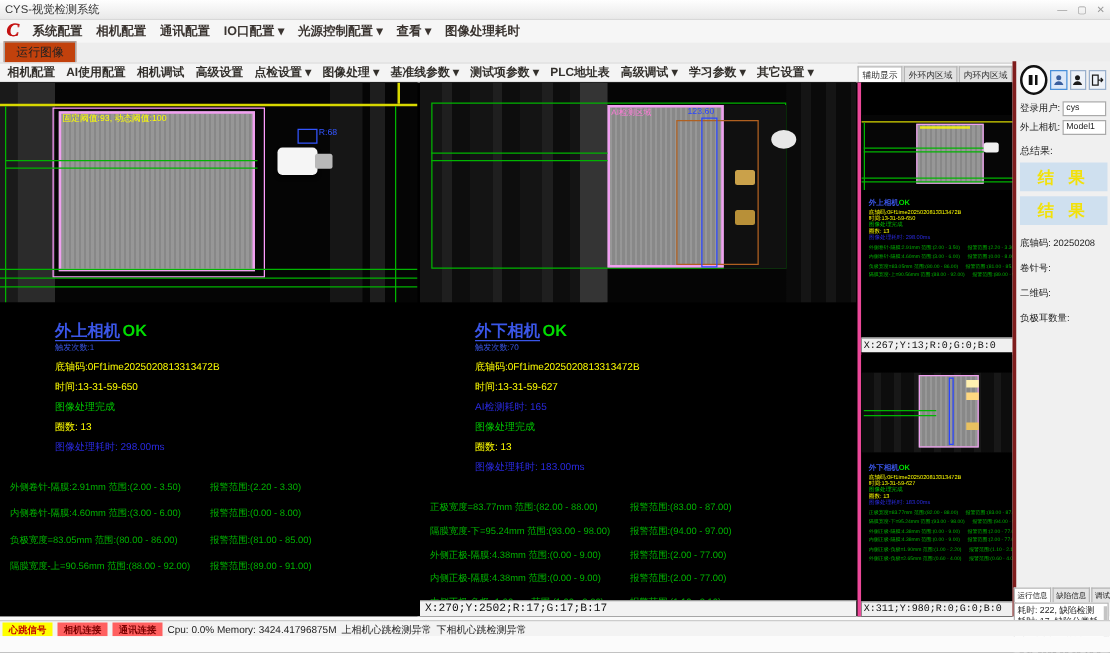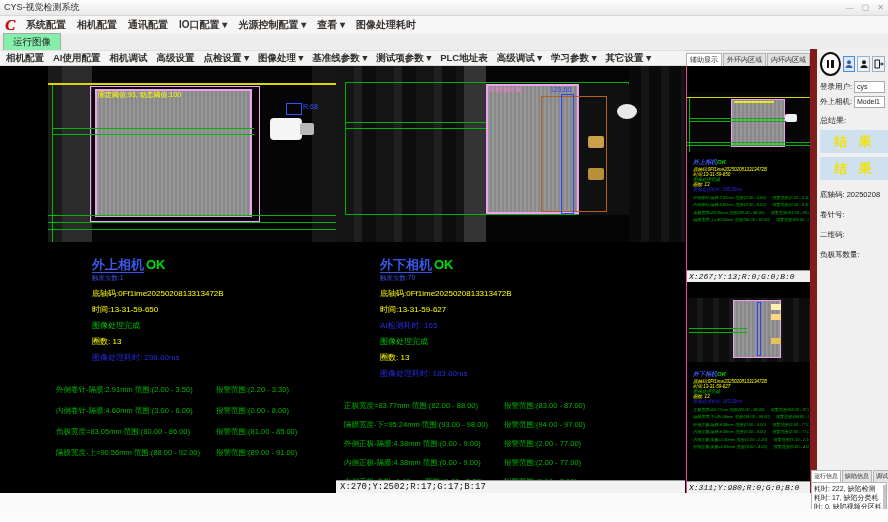--- a/index.html
+++ b/index.html
@@ -12,21 +12,21 @@
             border-bottom:1px solid #d8d8d8;display:flex;align-items:center;padding:0 4px;box-sizing:border-box;}
   .titlebar .t{font-size:9px;color:#333;}
   .winctl{margin-left:auto;display:flex;gap:8px;font-size:8px;color:#9a9a9a;}
   .menubar{left:0;top:16px;width:888px;height:18px;background:#f6f6f6;display:flex;align-items:center;
            gap:11px;padding-left:5px;box-sizing:border-box;}
   .logo{font-family:"Liberation Serif",serif;font-style:italic;font-weight:bold;color:#c41212;
         font-size:15px;line-height:1;text-shadow:0.5px 0 #c41212;}
   .menu-item{font-size:10px;font-weight:bold;color:#3a3430;white-space:nowrap;cursor:default;}
   .tabstrip{left:0;top:34px;width:888px;height:16px;background:#ededed;border-bottom:1px solid #cfcfcf;
             display:flex;align-items:flex-end;}
-  .tab-run{margin-left:3px;background:#86efac;border:1px solid #a8a8a8;border-bottom:none;
+  .tab-run{margin-left:3px;background:#c2410c;border:1px solid #a8a8a8;border-bottom:none;
            font-size:9.5px;padding:2px 9px 1px;color:#222;}
   .toolbar{left:0;top:50px;width:686px;height:16px;background:#f4f4f4;border-top:1px solid #e0e0e0;
            border-bottom:1px solid #dadada;display:flex;align-items:center;gap:9px;padding-left:6px;box-sizing:border-box;}
   .tool-item{font-size:9.5px;font-weight:bold;color:#33302c;white-space:nowrap;}
   .thumbtabs{left:686px;top:52px;width:124px;height:14px;display:flex;gap:1px;align-items:flex-end;background:#e9e9e9;}
   .ttab{font-size:7px;padding:1px 3px;border:1px solid #b5b5b5;border-bottom:none;background:#e2e2e2;color:#333;white-space:nowrap;}
   .ttab.sel{background:#fff;}
 
   
   .main{left:0;top:66px;width:810px;height:427px;background:#000;}
@@ -48,33 +48,33 @@
   .mrows.tight .mrow{margin-bottom:9px;}
 
   
   .sh{position:absolute;}
   .plate{background:#8f8f8f;background-image:repeating-linear-gradient(90deg,rgba(255,255,255,.07) 0 2px,rgba(0,0,0,.05) 2px 4px);
          border:2px solid #f0a0f0;box-sizing:border-box;}
   .gline{background:#00b400;}
   .yline{background:#d8d800;}
 
   
-  .thumbcol{position:absolute;left:686px;top:0;width:124px;height:427px;background:#000;border-left:1px solid #ec4899;box-sizing:border-box;font-style:italic;}
+  .thumbcol{position:absolute;left:686px;top:0;width:124px;height:427px;background:#000;border-left:3px solid #ec4899;box-sizing:border-box;}
   .thumb{position:absolute;left:0;width:124px;background:#000;overflow:hidden;}
   .mini-img{position:absolute;left:0;width:124px;background:#060606;overflow:hidden;cursor:crosshair;}
   .mini-footer{position:absolute;left:0;bottom:0;width:100%;height:12px;background:#f0f0f0;border-top:1px solid #999;
                font-family:"Liberation Mono",monospace;font-size:8px;color:#111;display:flex;align-items:center;padding-left:2px;box-sizing:border-box;}
   .mini-text{position:absolute;left:6px;width:116px;}
   .m-title{font-size:6px;font-weight:bold;color:#3a56e8;}
   .m-title .ok{color:#00dd00;}
   .m-line{font-size:4.5px;white-space:nowrap;overflow:hidden;}
   .m-row{display:flex;gap:6px;font-size:4px;color:#00b400;white-space:nowrap;overflow:hidden;margin-top:2.5px;}
 
   
-  .sidebar{left:810px;top:49px;width:78px;height:444px;background:#f0f0f0;border-left:7px solid #7f1d1d;
+  .sidebar{left:810px;top:49px;width:78px;height:444px;background:#f0f0f0;border-left:3px solid #7f1d1d;
            box-sizing:border-box;padding:1px 3px;}
   .btnrow{display:flex;align-items:center;gap:2px;height:28px;}
   .btn-pause{width:24px;height:24px;border:2.5px solid #111;border-radius:50%;background:#fff;
              display:flex;align-items:center;justify-content:center;gap:2px;box-sizing:border-box;cursor:pointer;}
   .btn-pause i{display:block;width:2.5px;height:8px;background:#111;}
   .btn-sm{width:15px;height:16px;border:1px solid #9ab0cc;background:#eef2f8;display:flex;align-items:center;
           justify-content:center;box-sizing:border-box;cursor:pointer;}
   .btn-sm.sel{border:1px solid #4a90d9;background:#dce8f8;}
   .f-row{display:flex;align-items:center;margin-top:3px;font-size:7.5px;color:#222;}
   .f-row .lbl{width:34px;flex:none;}
@@ -146,21 +146,21 @@
   </div>
 
   <div class="abs thumbtabs">
     <span class="ttab sel">辅助显示</span>
     <span class="ttab">外环内区域</span>
     <span class="ttab">内环内区域</span>
   </div>
 
   <div class="abs main">
 
-    <div class="campanel" style="left:0;width:334px;margin-left:48px;">
+    <div class="campanel" style="left:0;width:334px;">
       <div class="cam-img">
         <div class="sh" style="left:0;top:0;width:14px;height:176px;background:#1a1a1a;"></div>
         <div class="sh" style="left:14px;top:0;width:30px;height:176px;background:#2b2b2b;"></div>
         <div class="sh" style="left:264px;top:0;width:26px;height:176px;background:#161616;"></div>
         <div class="sh" style="left:296px;top:0;width:12px;height:176px;background:#1e1e1e;"></div>
         <div class="sh yline" style="left:0;top:17px;width:334px;height:2px;"></div>
         <div class="sh yline" style="left:318px;top:0;width:2px;height:17px;"></div>
         <div class="sh gline" style="left:4px;top:19px;width:1px;height:157px;"></div>
         <div class="sh gline" style="left:316px;top:19px;width:1px;height:157px;"></div>
         <div class="sh" style="left:42px;top:20px;width:168px;height:134px;border:1px solid #ff9cff;"></div>
@@ -401,15 +401,23 @@
       <span class="itab sel">运行信息</span>
       <span class="itab">缺陷信息</span>
       <span class="itab">调试信息</span>
     </div>
     <div class="logbox">
       <span>耗时: 222, 缺陷检测耗时: 17, 缺陷分类耗时: 0, 缺陷视频分区耗时: 显示图像获取耗时高耗 2025:02:08-13:31:59:650—cys—外上相机—图像处理耗时: 298.00ms</span>
       <span class="logbar"></span>
     </div>
   </div>
 
+  <div class="abs statusbar">
+    <span class="badge b-yellow">心跳信号</span>
+    <span class="badge b-red">相机连接</span>
+    <span class="badge b-red">通讯连接</span>
+    <span class="sb-text">Cpu: 0.0% Memory: 3424.41796875M</span>
+    <span class="sb-text">上相机心跳检测异常</span>
+    <span class="sb-text">下相机心跳检测异常</span>
+  </div>
 
   <div class="abs bottomfill"></div>
 </div>
 
 </body></html>

